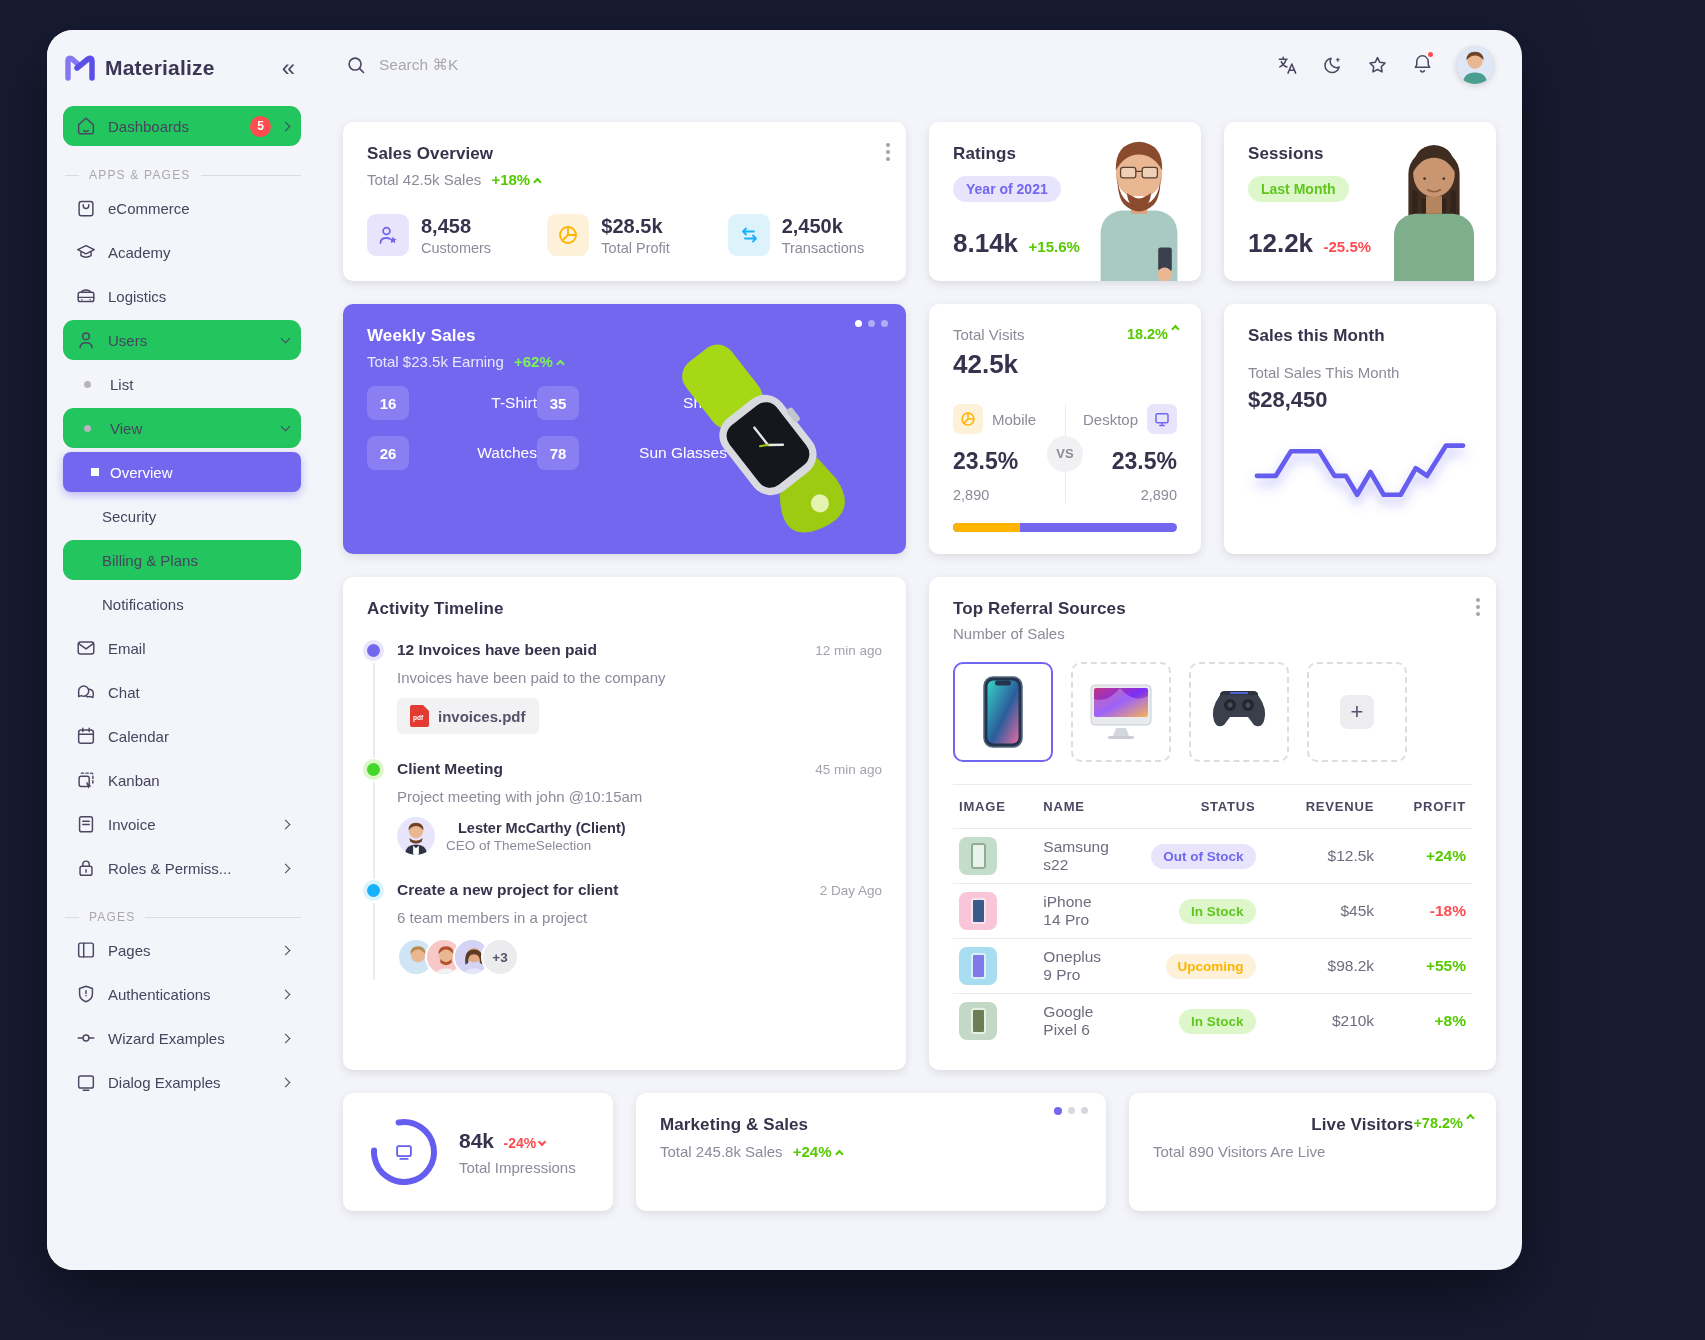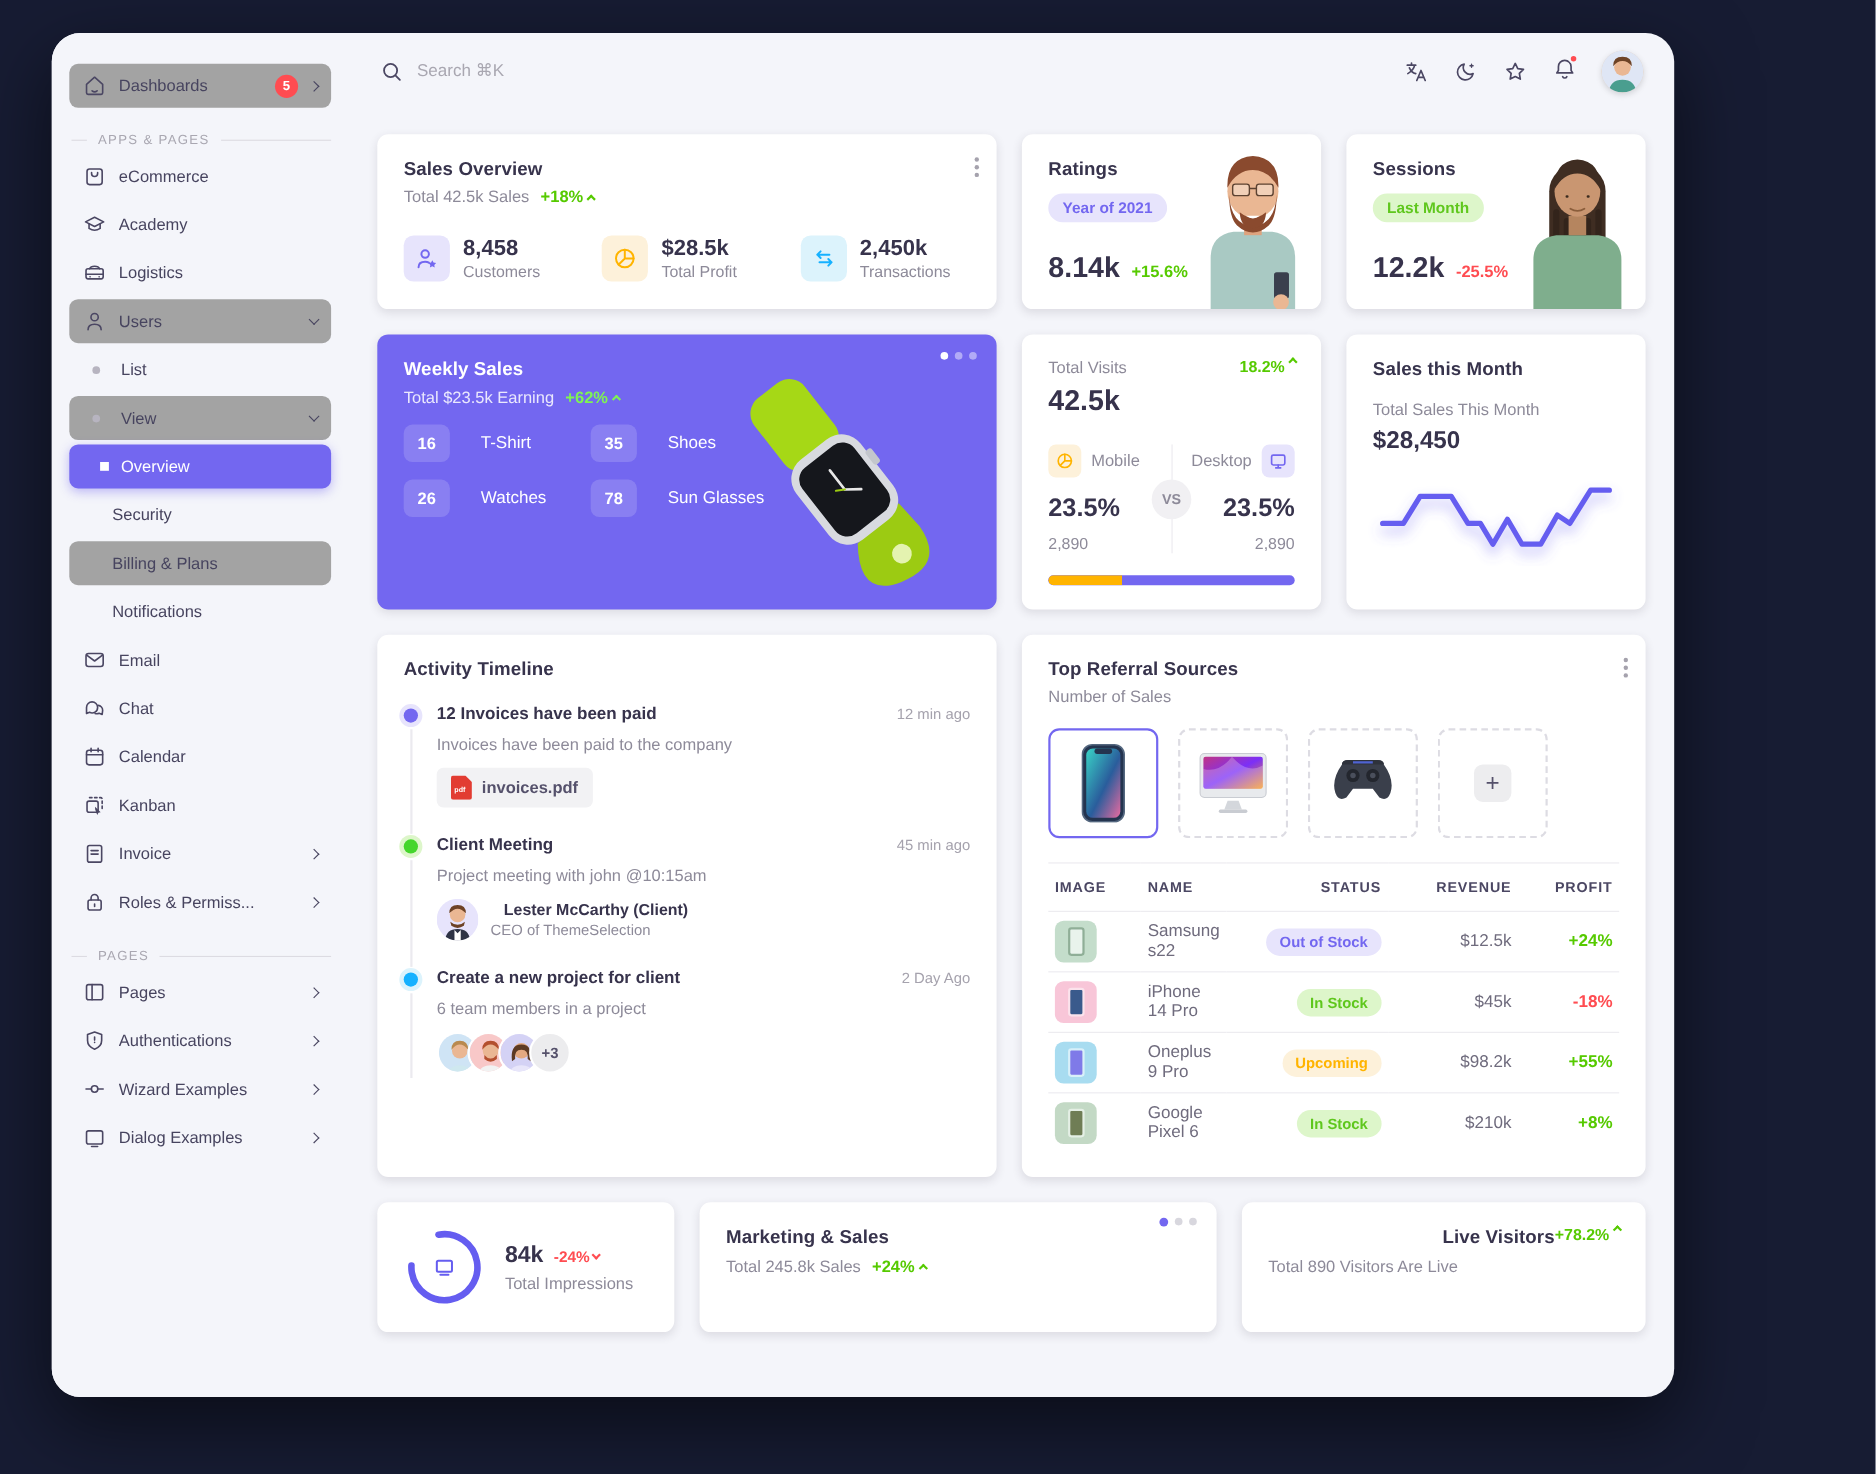--- a/index.html
+++ b/index.html
@@ -6,21 +6,21 @@
   html,body{width:1705px;height:1340px;}
   body{background:#171c33;font-family:"Liberation Sans",sans-serif;position:relative;overflow:hidden;}
   .window{position:absolute;left:47px;top:30px;width:1475px;height:1240px;background:#f4f5fa;border-radius:26px;overflow:hidden;box-shadow:0 24px 70px rgba(0,0,0,.55);display:flex;}
   
   .sidebar{width:270px;flex:0 0 270px;padding:14px 16px;background:#f4f5fa;}
   .brand{display:flex;align-items:center;gap:10px;height:48px;padding:0 2px;}
   .brand-name{font-size:21px;font-weight:700;color:#3a3654;letter-spacing:.2px;flex:1;}
   .collapse{font-size:24px;color:#4b4763;cursor:pointer;line-height:1;padding-right:4px;}
   .side-item{display:flex;align-items:center;gap:11px;height:40px;margin-top:4px;padding:0 12px;border-radius:8px;color:#47445f;font-size:15px;cursor:pointer;}
   .side-item .lbl{flex:1;white-space:nowrap;overflow:hidden;}
-  .side-item.hl{background:#a3a3a3;}
+  .side-item.hl{background:#22c55e;border-radius:11px;}
   .side-item.active{background:#7367f0;color:#fff;box-shadow:0 3px 10px rgba(115,103,240,.45);}
   .side-item .ic{width:22px;height:22px;stroke:#4b4763;stroke-width:1.6;fill:none;stroke-linecap:round;stroke-linejoin:round;flex:0 0 22px;}
   .sub{padding-left:14px;}
   .sub .dot{width:7px;height:7px;border-radius:50%;background:#b7b4c0;flex:0 0 7px;margin:0 8px 0 7px;}
   .sub2{padding-left:28px;}
   .side-item.active .dot{background:#fff;width:8px;height:8px;}
   .badge-red{background:#ff4c51;color:#fff;border-radius:50%;min-width:21px;height:21px;display:flex;align-items:center;justify-content:center;font-size:12px;font-weight:600;}
   .chev{display:inline-block;width:7px;height:7px;border-top:1.8px solid currentColor;border-right:1.8px solid currentColor;}
   .chev.r{transform:rotate(45deg);}
   .chev.d{transform:rotate(135deg);margin-top:-4px;}
@@ -65,21 +65,21 @@
   .pill{display:inline-block;border-radius:14px;padding:5px 13px;font-size:14px;font-weight:600;}
   .pill.purple{background:#e7e4fc;color:#7367f0;}
   .pill.green{background:#ddf6ca;color:#5fc71d;}
   .char-svg{position:absolute;right:6px;bottom:0;height:152px;}
   
   .card.purple-card{background:#7367f0;color:#fff;overflow:hidden;}
   .dots{position:absolute;top:16px;right:18px;display:flex;gap:6px;}
   .dots i{width:7px;height:7px;border-radius:50%;background:rgba(255,255,255,.45);}
   .dots i.on{background:#fff;}
   .ws-chips{display:grid;grid-template-columns:170px 1fr;gap:16px 0;margin-top:16px;max-width:360px;}
-  .ws-chip{display:flex;align-items:center;gap:28px;font-size:15.5px;}
+  .ws-chip{display:flex;align-items:center;gap:2px;font-size:15.5px;justify-content:space-between;}
   .ws-num{background:rgba(255,255,255,.16);border-radius:8px;min-width:42px;height:34px;display:flex;align-items:center;justify-content:center;font-weight:600;font-size:15px;}
   .watch-svg{position:absolute;right:24px;top:38px;width:230px;height:210px;}
   
   .tv-row{display:flex;align-items:center;margin-top:24px;}
   .tv-col{flex:1;}
   .tv-divider{width:1px;background:#ebeaef;align-self:stretch;margin:0 4px;position:relative;}
   .vs-circle{position:absolute;left:50%;top:50%;transform:translate(-50%,-50%);width:36px;height:36px;background:#f1f0f3;border-radius:50%;display:flex;align-items:center;justify-content:center;font-size:13px;color:#8d8a99;font-weight:600;}
   .chip-sm{width:30px;height:30px;border-radius:7px;display:inline-flex;align-items:center;justify-content:center;}
   .progress{height:9px;border-radius:5px;background:#7367f0;margin-top:20px;display:flex;overflow:hidden;}
   .progress .seg1{width:30%;background:#ffb400;border-radius:5px 0 0 5px;}
@@ -131,20 +131,28 @@
   .mk-dots i.on{background:#7367f0;width:8px;height:8px;}
   .lv-head{display:flex;align-items:flex-start;}
   .lv-head .card-title{flex:1;text-align:right;}
 </style>
 </head>
 <body>
 
 <div class="window">
 
   <aside class="sidebar">
+    <div class="brand">
+      <svg width="30" height="26" viewBox="0 0 30 26">
+        <path d="M3 23 L3 6 Q3 2 7 4 L14 10" stroke="#8378f2" stroke-width="5.5" fill="none" stroke-linecap="round" stroke-linejoin="round"></path>
+        <path d="M27 23 L27 6 Q27 2 23 4 L12 13" stroke="#5a50e8" stroke-width="5.5" fill="none" stroke-linecap="round" stroke-linejoin="round"></path>
+      </svg>
+      <span class="brand-name">Materialize</span>
+      <span class="collapse">«</span>
+    </div>
 
     <div class="side-item hl" style="margin-top:14px;">
       <svg class="ic" viewBox="0 0 24 24">
           <path d="M4 10.5 12 3.5 20 10.5 V19 a1.5 1.5 0 0 1 -1.5 1.5 H5.5 A1.5 1.5 0 0 1 4 19 Z"></path>
           <path d="M9.5 17 q2.5 2 5 0"></path>
         </svg>
       <span class="lbl">Dashboards</span>
       <span class="badge-red">5</span>
       <span class="chev r"></span>
     </div>

